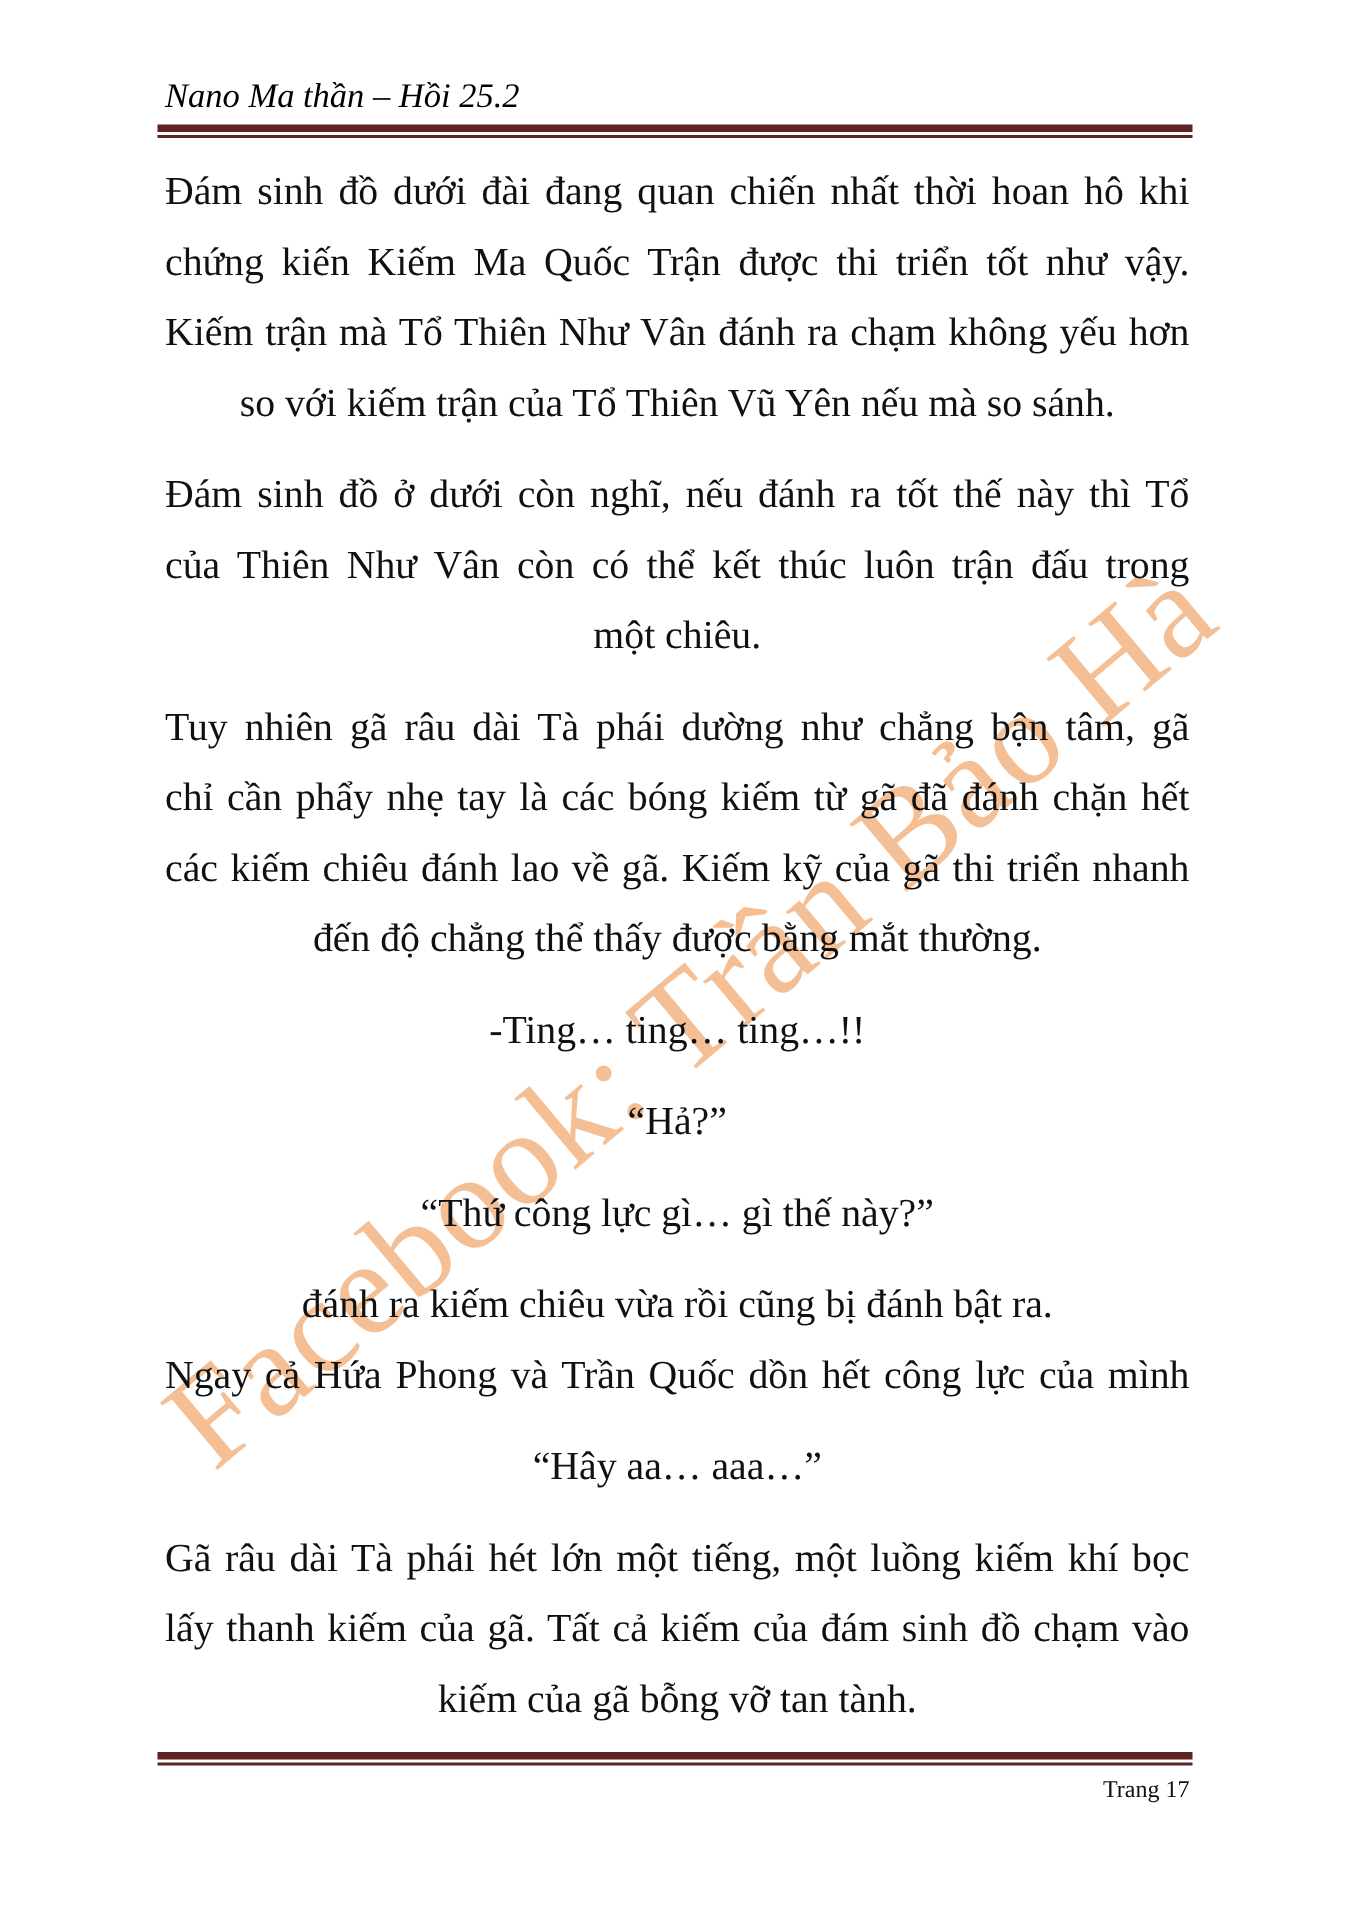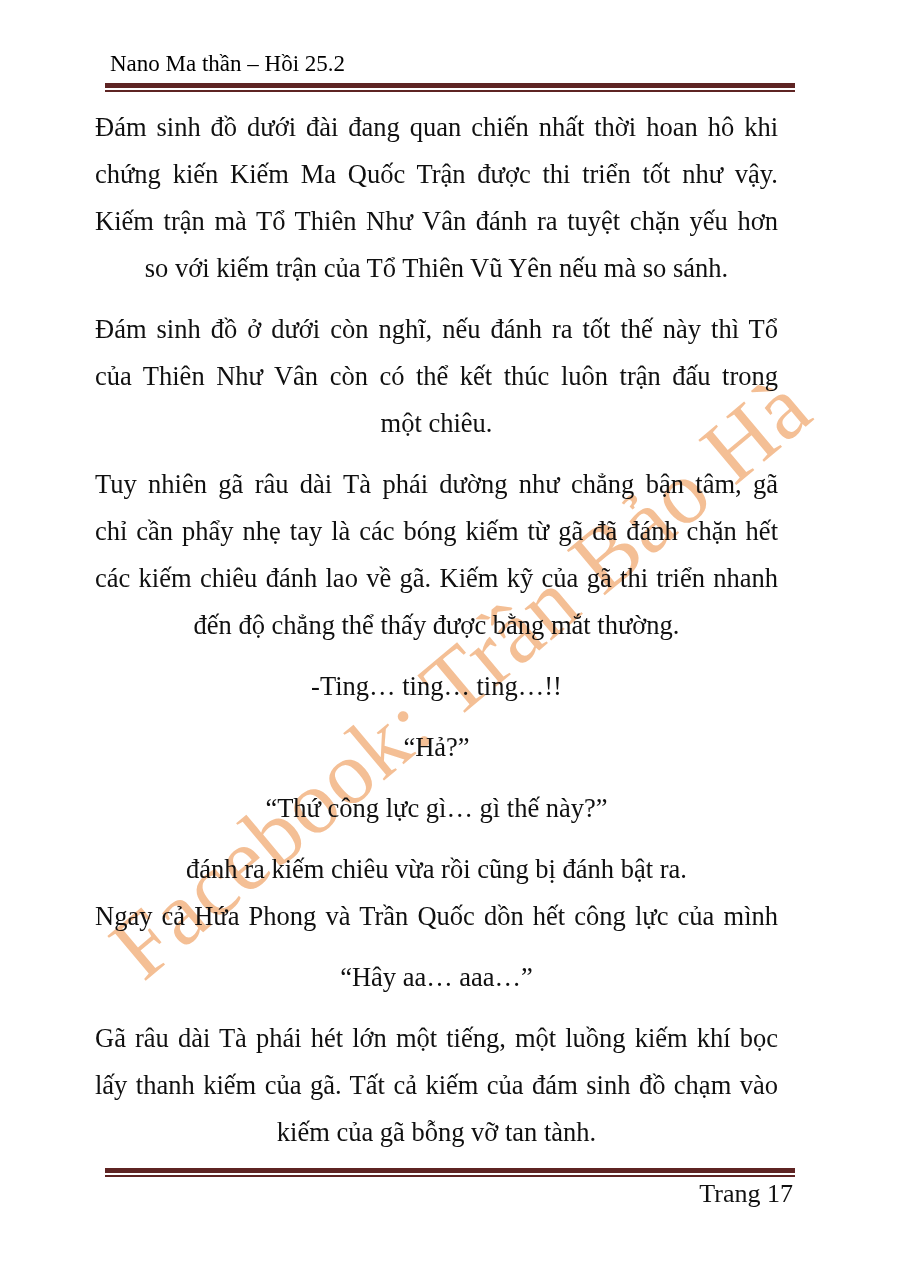--- a/index.html
+++ b/index.html
@@ -14,21 +14,21 @@
     font-family:"Liberation Serif", serif;
     color:var(--text);
     overflow:hidden;
   }
   .page{position:relative;width:900px;height:1273px;background:#fff;}
 
   
   .header{
     position:absolute;left:110px;top:50px;width:683px;
     display:flex;justify-content:space-between;align-items:baseline;
-    font-size:23px;line-height:28px;color:#000;
+    font-size:23px;line-height:28px;color:#000;font-style:italic;
   }
   .rule{
     position:absolute;left:105px;width:690px;
     height:2px;background:#fff;
     border-top:5px solid var(--rule);
     border-bottom:2px solid var(--rule);
   }
   .rule.header-rule{top:83px;}
   .rule.footer-rule{top:1168px;}
 
@@ -36,59 +36,59 @@
   .watermark{
     position:absolute;left:460px;top:677px;
     transform:translate(-50%,-50%) rotate(-40deg);
     font-size:90px;white-space:nowrap;
     color:var(--watermark);opacity:0.72;
     z-index:0;letter-spacing:1px;
   }
 
   
   .content{
-    position:absolute;left:95px;top:104px;width:683px;z-index:1;
+    position:absolute;left:110px;top:104px;width:683px;z-index:1;
     font-size:26.5px;
   }
   .paragraph{margin:0 0 14px 0;}
   .line{
     line-height:47px;height:47px;
     white-space:nowrap;overflow:hidden;
     text-align:center;
   }
   .line.just{
     text-align:justify;
     text-align-last:justify;
   }
 
   
   .page-number{
     position:absolute;right:107px;top:1180px;
-    font-size:26px;line-height:28px;color:#101010;
+    font-size:16px;line-height:28px;color:#101010;
     text-align:right;
   }
 </style>
 </head>
 <body>
 
 <div class="page">
 
   <div class="watermark">Facebook: Trần Bảo Hà</div>
 
   <div class="header">
     <span>Nano Ma thần – Hồi 25.2</span>
   </div>
 
   <div class="rule header-rule"></div>
 
   <div class="content" id="content">
       <div class="paragraph">
         <div class="line just">Đám sinh đồ dưới đài đang quan chiến nhất thời hoan hô khi</div>
         <div class="line just">chứng kiến Kiếm Ma Quốc Trận được thi triển tốt như vậy.</div>
-        <div class="line just">Kiếm trận mà Tổ Thiên Như Vân đánh ra tuyệt chặn yếu hơn</div>
+        <div class="line just">Kiếm trận mà Tổ Thiên Như Vân đánh ra chạm không yếu hơn</div>
         <div class="line">so với kiếm trận của Tổ Thiên Vũ Yên nếu mà so sánh.</div>
       </div>
       <div class="paragraph">
         <div class="line just">Đám sinh đồ ở dưới còn nghĩ, nếu đánh ra tốt thế này thì Tổ</div>
         <div class="line just">của Thiên Như Vân còn có thể kết thúc luôn trận đấu trong</div>
         <div class="line">một chiêu.</div>
       </div>
       <div class="paragraph">
         <div class="line just">Tuy nhiên gã râu dài Tà phái dường như chẳng bận tâm, gã</div>
         <div class="line just">chỉ cần phẩy nhẹ tay là các bóng kiếm từ gã đã đánh chặn hết</div>

